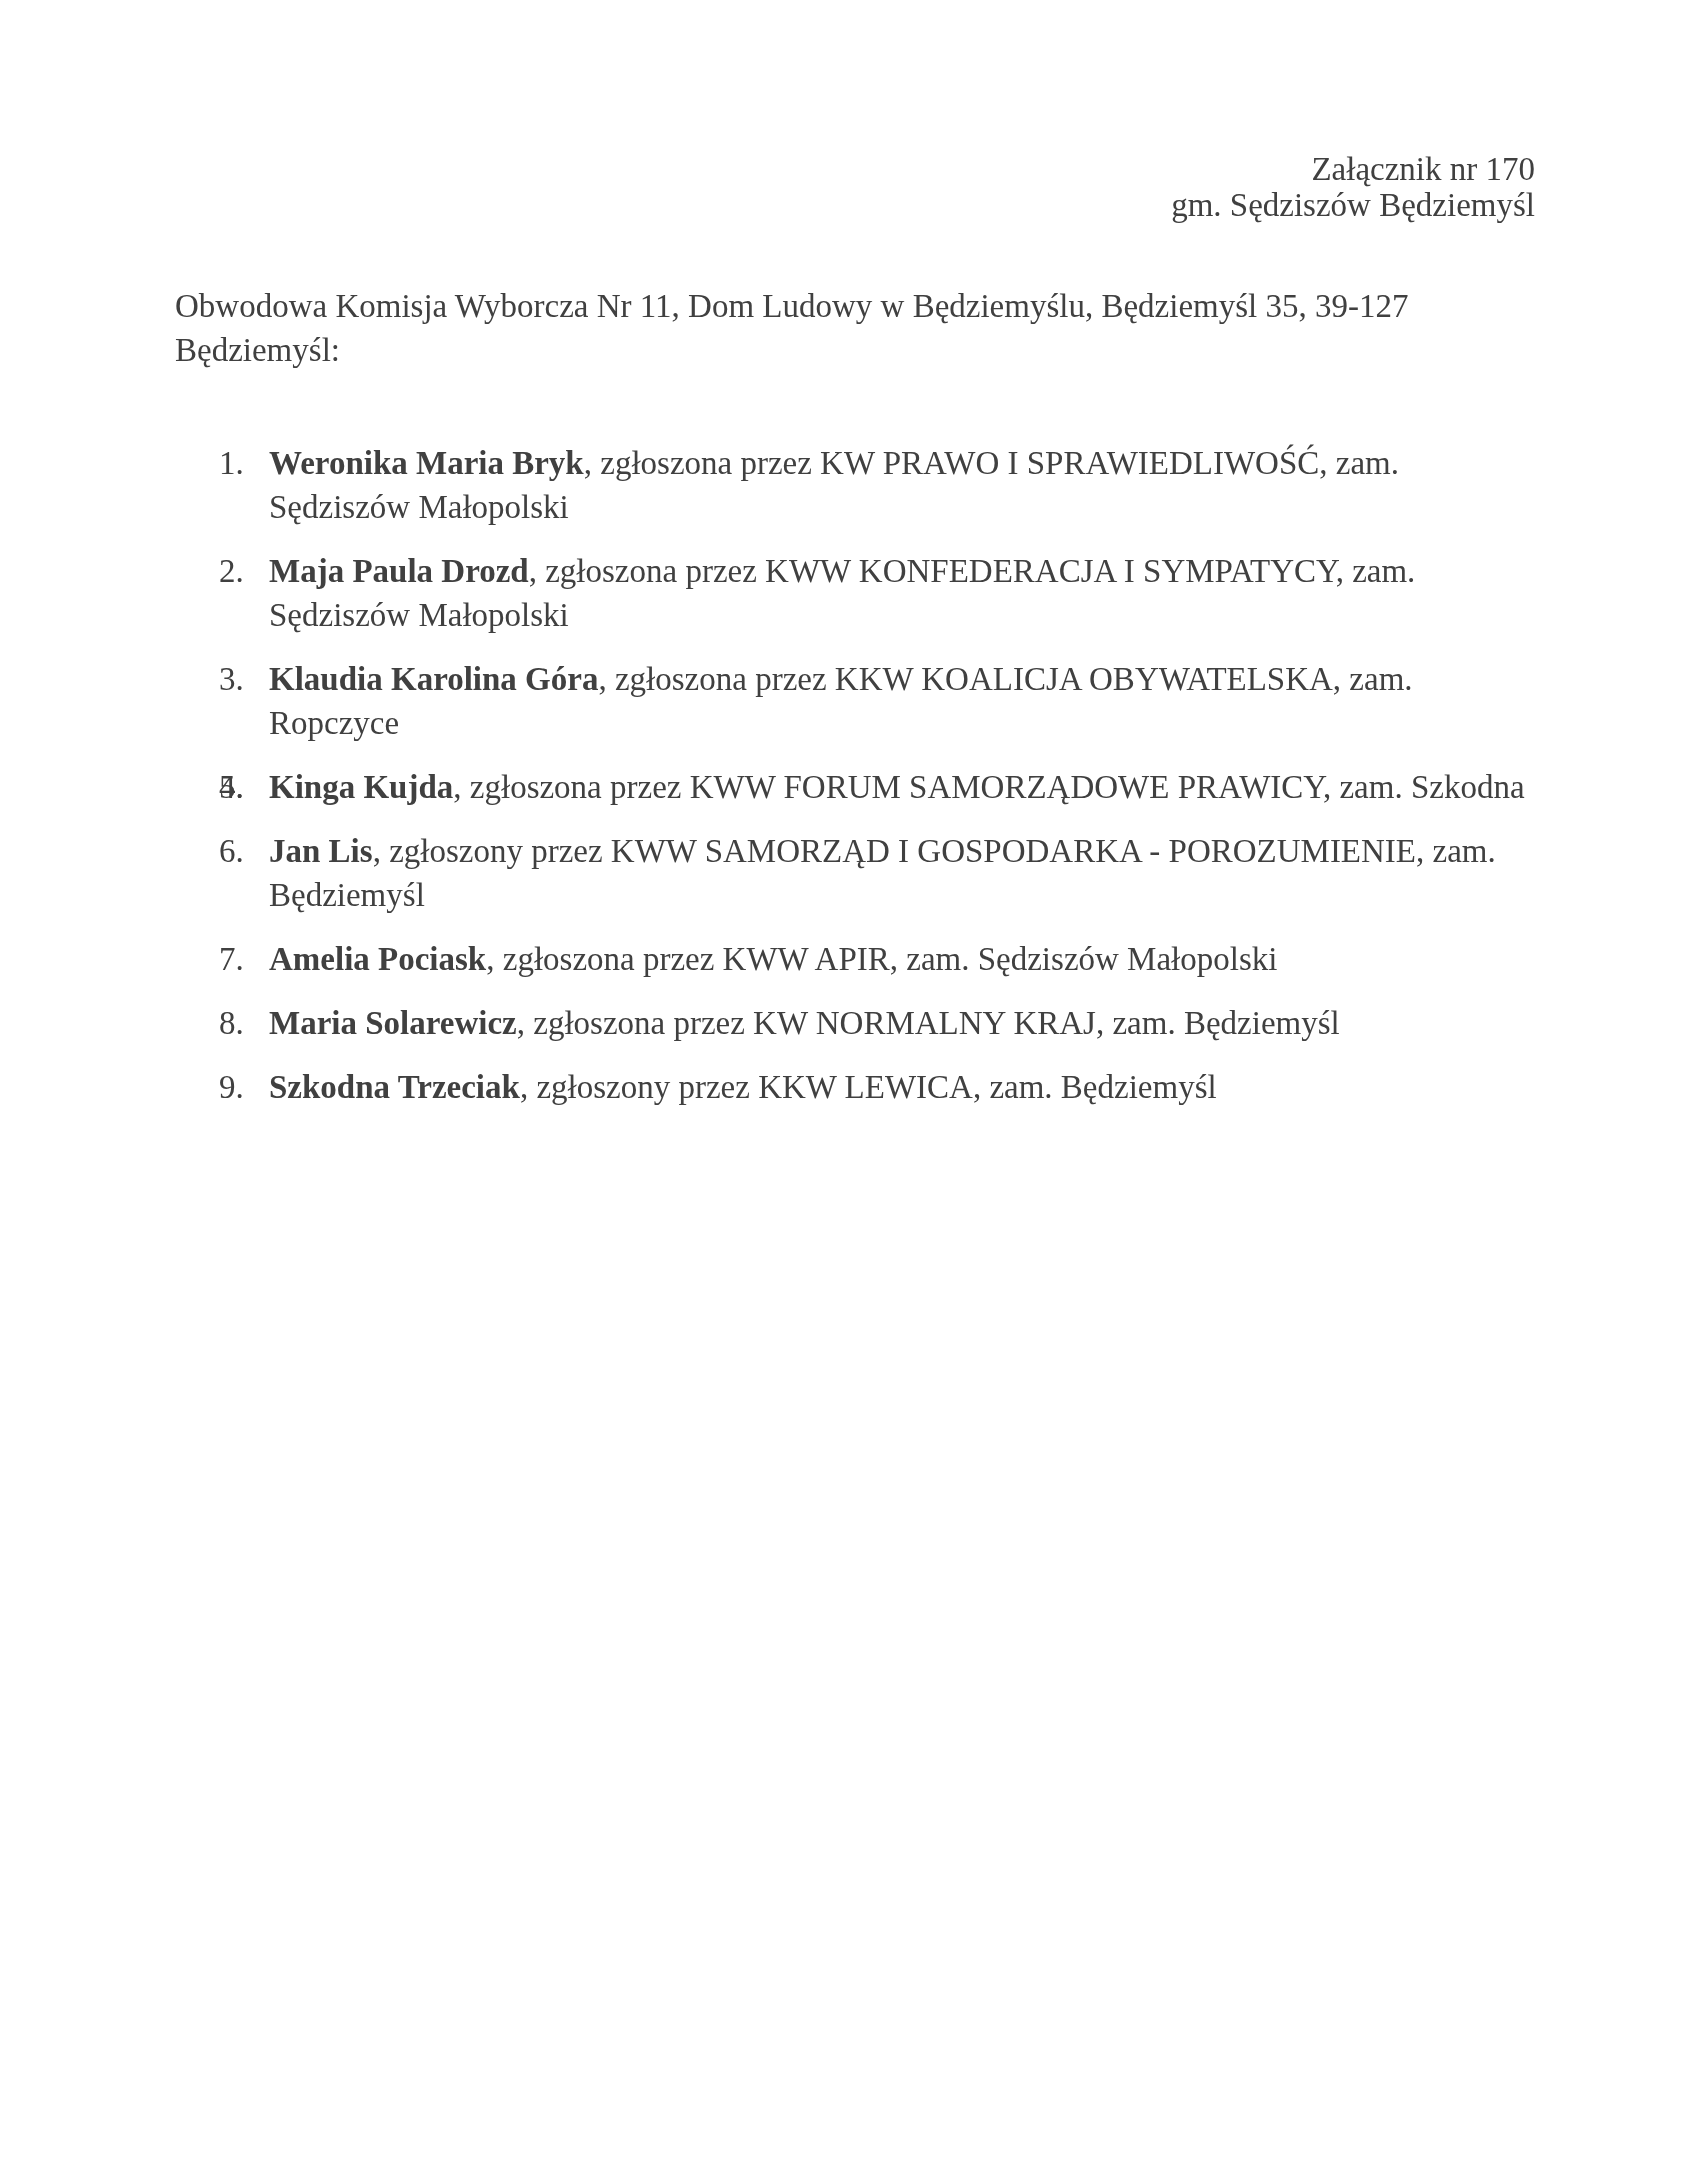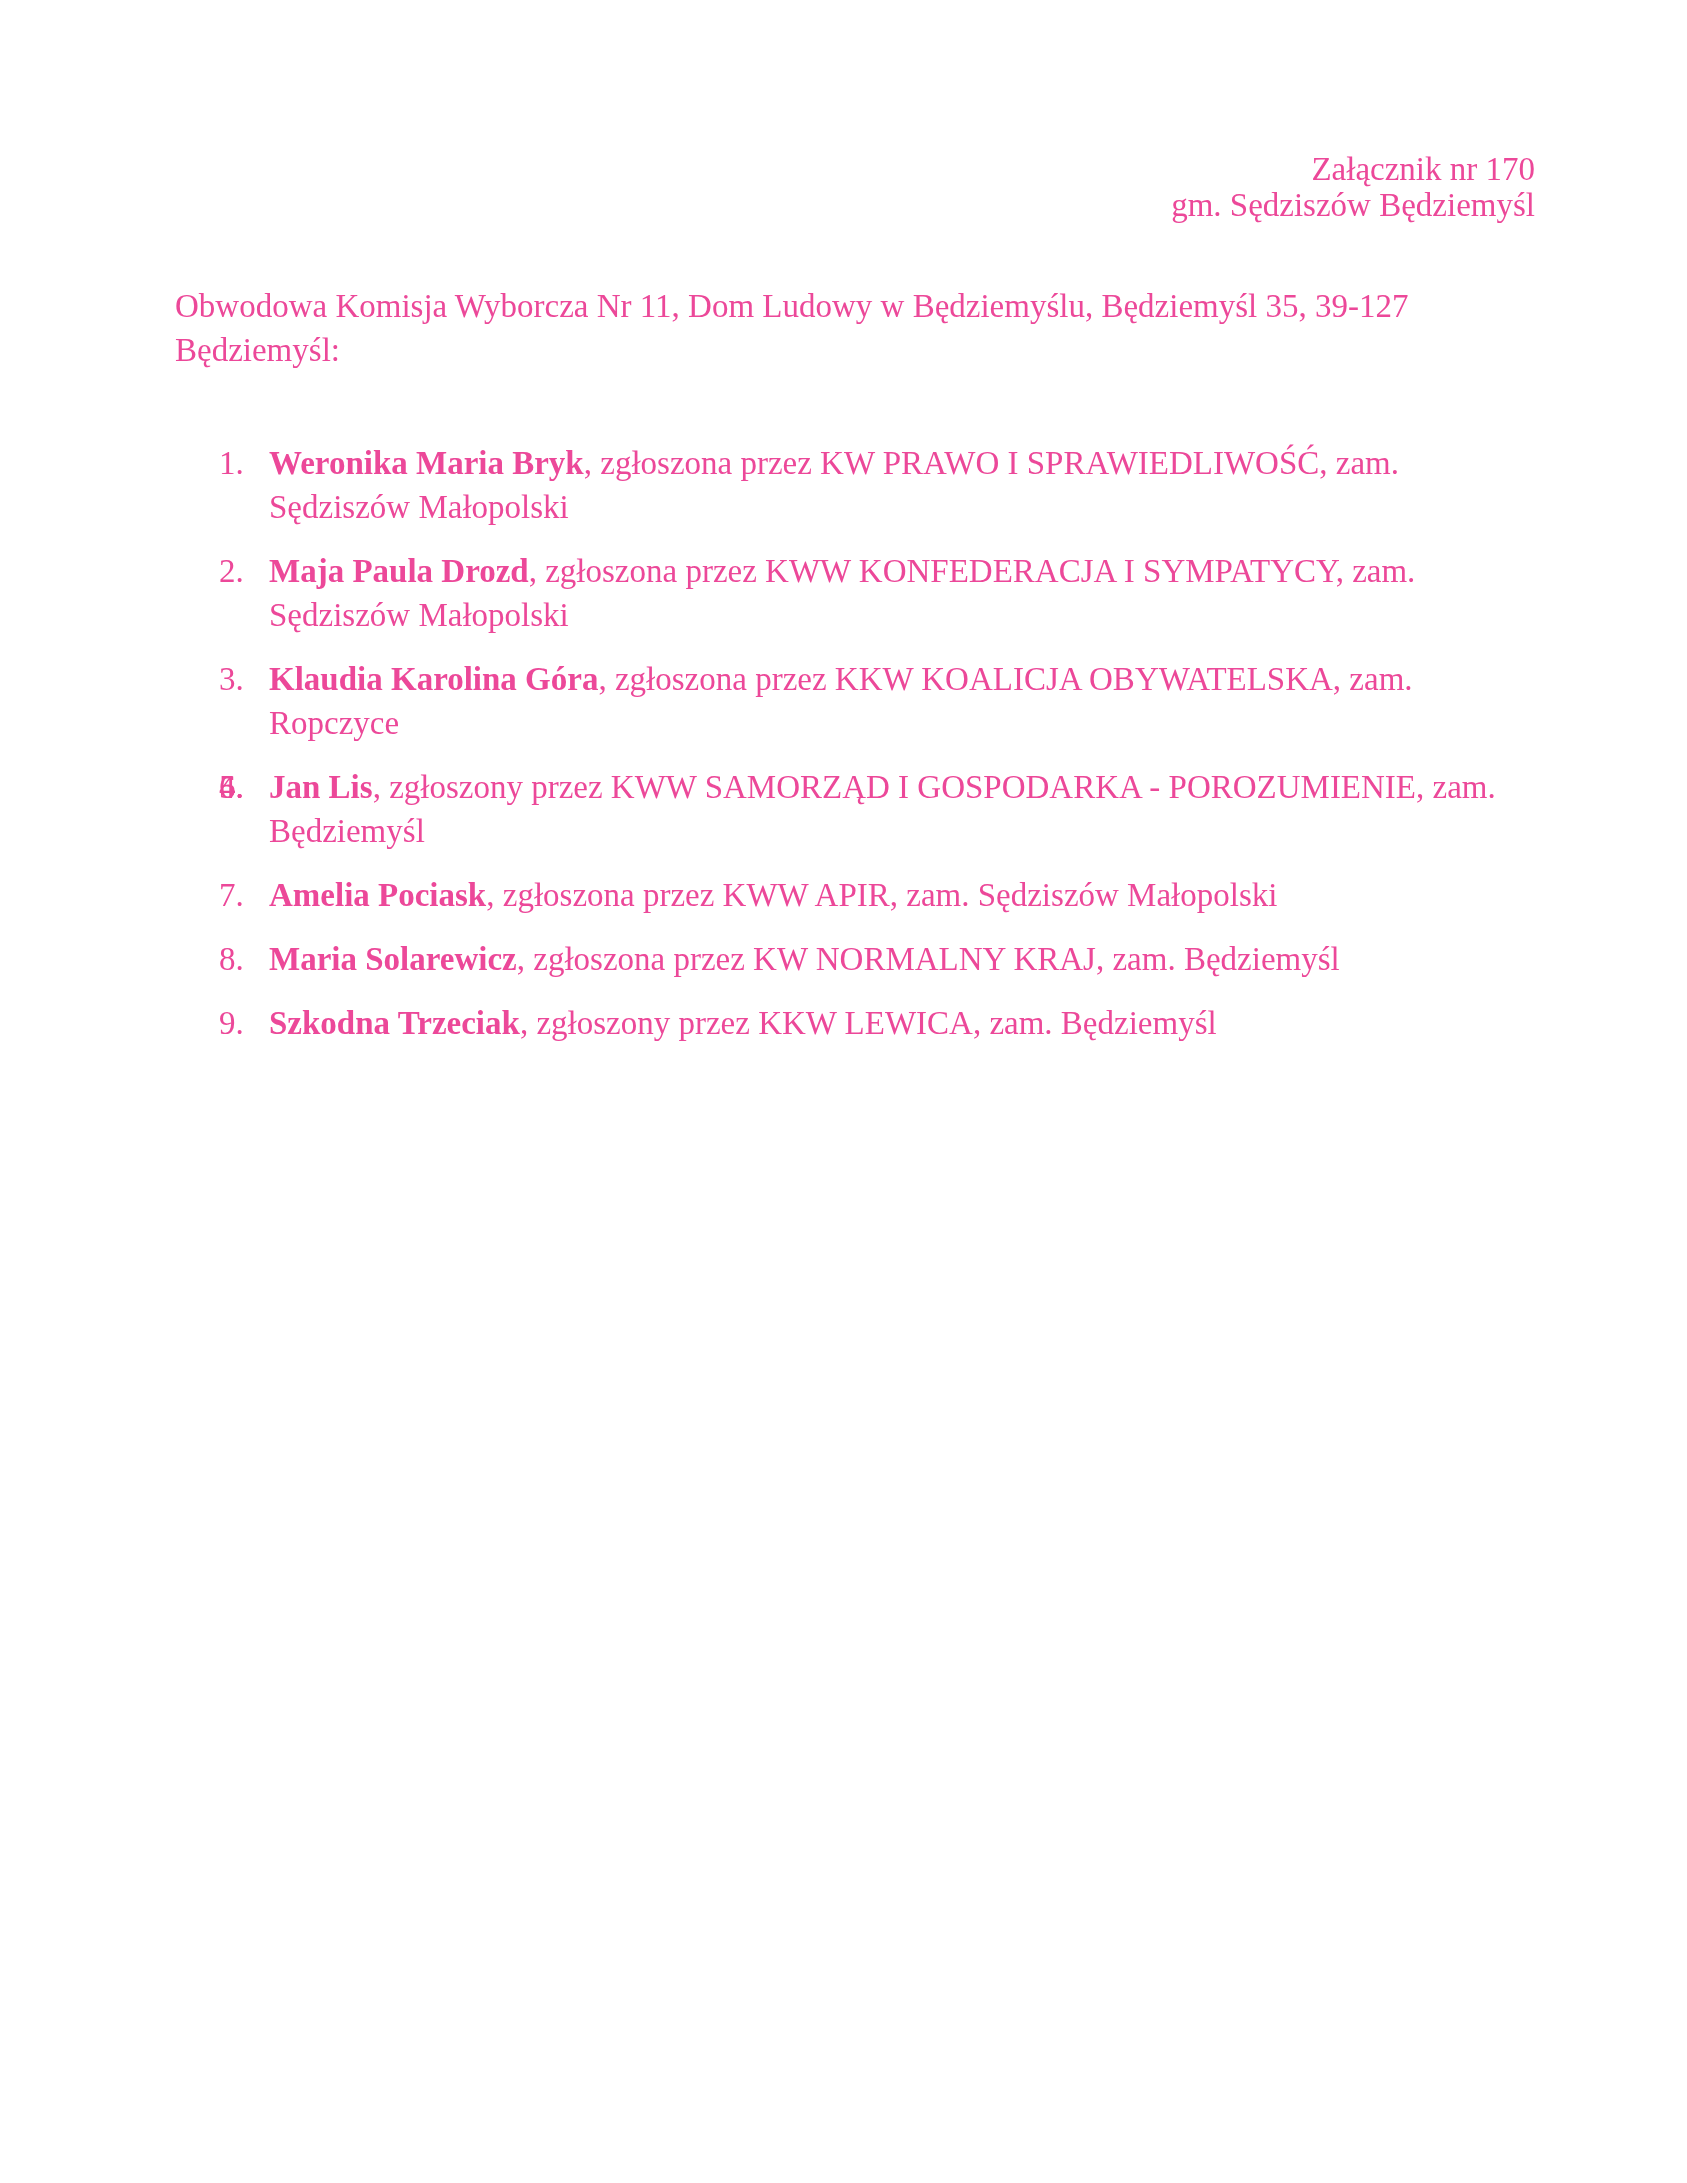--- a/index.html
+++ b/index.html
@@ -5,21 +5,21 @@
   html, body {
     margin: 0;
     padding: 0;
     background: #ffffff;
   }
   .page {
     position: relative;
     width: 1687px;
     height: 2183px;
     background: #ffffff;
-    color: #ec4899;
+    color: #404040;
     font-family: "Liberation Serif", "DejaVu Serif", serif;
     font-size: 33px;
     box-sizing: border-box;
     padding: 151px 152px 0 163px;
     overflow: hidden;
   }
   .header-block {
     text-align: right;
     line-height: 36px;
   }
@@ -70,20 +70,21 @@
     </li>
     <li class="member">
       <span class="num">3.</span>
       <span class="text"><b class="name">Klaudia Karolina Góra</b><span>, zgłoszona przez KKW KOALICJA OBYWATELSKA, zam. Ropczyce</span></span>
     </li>
     <li class="member">
       <span class="num">4.</span>
     </li>
     <li class="member">
       <span class="num">5.</span>
+      <span class="text"><b class="name">Kinga Kujda</b><span>, zgłoszona przez KWW FORUM SAMORZĄDOWE PRAWICY, zam. Szkodna</span></span>
     </li>
     <li class="member">
       <span class="num">6.</span>
       <span class="text"><b class="name">Jan Lis</b><span>, zgłoszony przez KWW SAMORZĄD I GOSPODARKA - POROZUMIENIE, zam. Będziemyśl</span></span>
     </li>
     <li class="member">
       <span class="num">7.</span>
       <span class="text"><b class="name">Amelia Pociask</b><span>, zgłoszona przez KWW APIR, zam. Sędziszów Małopolski</span></span>
     </li>
     <li class="member">

